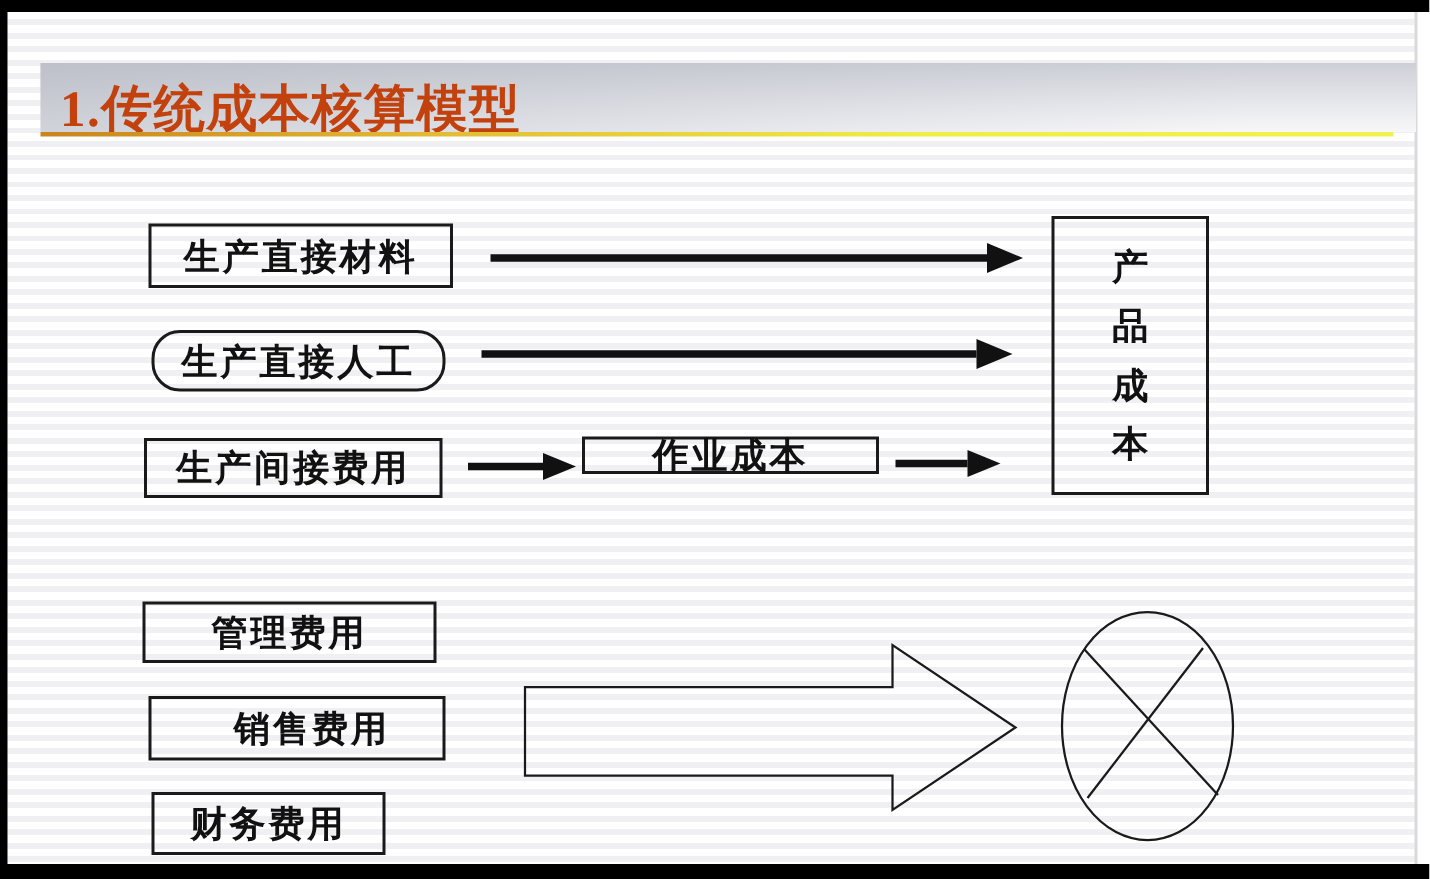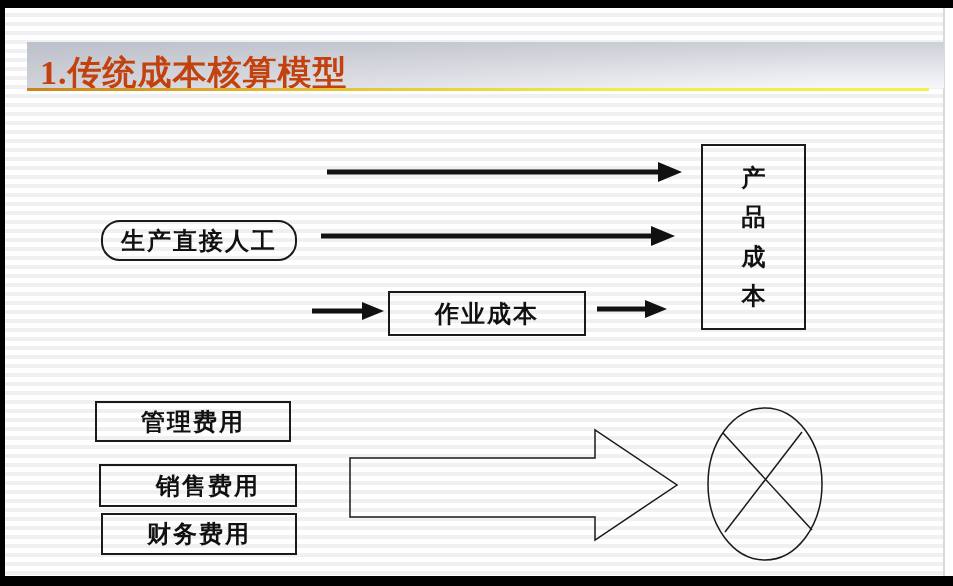--- a/index.html
+++ b/index.html
@@ -38,44 +38,50 @@
     position:absolute;box-sizing:border-box;
     border:2px solid #1a1a1a;
     display:flex;align-items:center;justify-content:center;
     font-weight:bold;font-size:24px;color:#111;
     background:transparent;
     letter-spacing:2px;
   }
   .box-mat  {left:99px; top:149px;width:203px;height:43px;}
   .box-lab  {left:101px;top:220px;width:196px;height:41px;border-radius:19px;}
   .box-ovh  {left:96px; top:292px;width:199px;height:40px;}
-  .box-act  {left:388px;top:291px;width:198px;height:45px;}
+  .box-act  {left:388px;top:291px;width:198px;height:25px;}
   .box-prod {left:701px;top:144px;width:105px;height:186px;
              flex-direction:column;justify-content:space-evenly;padding:8px 0;letter-spacing:0;}
   .box-adm  {left:95px; top:401px;width:196px;height:41px;text-align:center;}
   .box-sell {left:99px; top:464px;width:198px;height:43px;padding-left:20px;}
-  .box-fin  {left:101px;top:513px;width:196px;height:42px;}
+  .box-fin  {left:101px;top:528px;width:156px;height:42px;}
   .shapes{position:absolute;left:0;top:0;width:953px;height:586px;pointer-events:none;}
 </style>
 </head>
 <body>
 
 <div class="slide">
   <div class="stripes"></div>
   <div class="bar-top"></div>
   <div class="bar-left"></div>
   <div class="bar-bottom"></div>
   <div class="right-line"></div>
 
   <div class="title-band"></div>
   <h1 class="title">1.传统成本核算模型</h1>
   <div class="title-underline"></div>
 
+  <div class="box box-mat">
+    <span>生产直接材料</span>
+  </div>
   <div class="box box-lab">
     <span>生产直接人工</span>
+  </div>
+  <div class="box box-ovh">
+    <span>生产间接费用</span>
   </div>
 
   <div class="box box-act">
     <span>作业成本</span>
   </div>
 
   <div class="box box-prod">
     <span>产</span>
     <span>品</span>
     <span>成</span>

